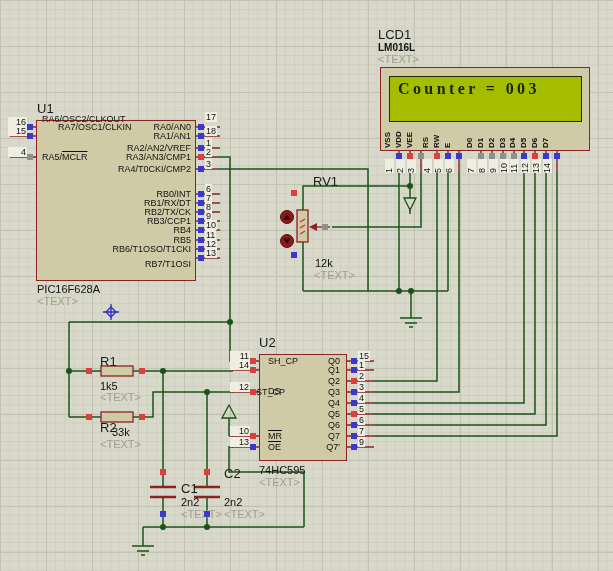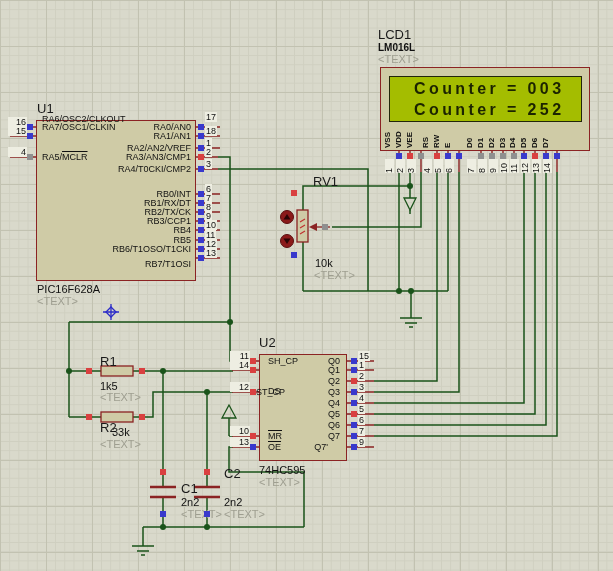--- a/index.html
+++ b/index.html
@@ -25,21 +25,21 @@
   .pnum.r{text-align:right}
   .sq{position:absolute;width:6px;height:6px}
   .sq.b{background:#3939cc}
   .sq.rd{background:#d94040}
   .sq.gy{background:#8f8f8f}
   .ov{text-decoration:overline}
   .rot{transform:rotate(-90deg);transform-origin:left bottom}
   .lcdlab{position:absolute;font-size:8px;font-weight:bold;color:#111;width:26px;height:9px;line-height:9px;white-space:nowrap}
   .lcdnum{position:absolute;font-size:9px;color:#111;width:14px;height:9px;line-height:9px;background:#eeeee2;white-space:nowrap}
   .screen{position:absolute;left:389px;top:76px;width:193px;height:46px;background:#a4bd00;border:1.5px solid #22260a;box-sizing:border-box}
-  .dline{position:absolute;left:24px;font-family:Liberation Sans, sans-serif;font-weight:bold;font-size:16px;letter-spacing:3.4px;color:#1c2400;white-space:nowrap}
+  .dline{position:absolute;left:8px;font-family:Liberation Serif, serif;font-weight:bold;font-size:16px;letter-spacing:3.4px;color:#1c2400;white-space:nowrap}
 </style>
 </head>
 <body>
 
 <svg width="613" height="571">
 
   <g stroke="#1a531a" stroke-width="1.5" fill="none">
     <path d="M218 157H230V361H233"></path>
     <path d="M69 322H230"></path>
     <path d="M69 322V417"></path>
@@ -120,21 +120,21 @@
 <div class="ref" style="left:37px;top:101px">U1</div>
 <div class="val" style="left:37px;top:283px">PIC16F628A</div>
 <div class="note" style="left:37px;top:295px">&lt;TEXT&gt;</div>
 
 <div class="pnum r" style="left:8px;top:117px;width:17px">16</div>
 <div class="pnum r" style="left:8px;top:126px;width:17px">15</div>
 <div class="pnum r" style="left:8px;top:147px;width:17px">4</div>
 <div class="sq b" style="left:27px;top:124px"></div>
 <div class="sq b" style="left:27px;top:133px"></div>
 <div class="sq gy" style="left:27px;top:154px"></div>
-<div class="plab" style="left:42px;top:122px">RA7/OSC1/CLKIN</div>
+<div class="plab" style="left:58px;top:122px">RA7/OSC1/CLKIN</div>
 <div class="plab" style="left:42px;top:114px">RA6/OSC2/CLKOUT</div>
 <div class="plab" style="left:42px;top:152px"><span>RA5/</span><span class="ov">MCLR</span></div>
 
 <div class="pnum" style="left:205px;top:112px">17</div>
 <div class="pnum" style="left:205px;top:126px">18</div>
 <div class="pnum" style="left:205px;top:138px">1</div>
 <div class="pnum" style="left:205px;top:147px">2</div>
 <div class="pnum" style="left:205px;top:159px">3</div>
 <div class="pnum" style="left:205px;top:184px">6</div>
 <div class="pnum" style="left:205px;top:193px">7</div>
@@ -170,21 +170,20 @@
 <div class="plab r" style="left:60px;top:235px;width:131px">RB5</div>
 <div class="plab r" style="left:60px;top:244px;width:131px">RB6/T1OSO/T1CKI</div>
 <div class="plab r" style="left:60px;top:259px;width:131px">RB7/T1OSI</div>
 
 <div class="chipbox" style="left:380px;top:67px;width:210px;height:84px"></div>
 <div class="ref" style="left:378px;top:27px">LCD1</div>
 <div class="val" style="left:378px;top:42px;font-weight:bold;font-size:10px">LM016L</div>
 <div class="note" style="left:378px;top:53px">&lt;TEXT&gt;</div>
 <div class="screen">
   <div class="dline" style="top:3px">Counter = 003</div>
-  <div class="dline" style="top:24px">Counter = 252</div>
 </div>
 
 <div class="lcdlab rot" style="left:392px;top:139px">VSS</div>
 <div class="lcdlab rot" style="left:403px;top:139px">VDD</div>
 <div class="lcdlab rot" style="left:414px;top:139px">VEE</div>
 <div class="lcdlab rot" style="left:430px;top:139px">RS</div>
 <div class="lcdlab rot" style="left:441px;top:139px">RW</div>
 <div class="lcdlab rot" style="left:452px;top:139px">E</div>
 <div class="lcdlab rot" style="left:474px;top:139px">D0</div>
 <div class="lcdlab rot" style="left:485px;top:139px">D1</div>
@@ -265,24 +264,24 @@
 <div class="sq b" style="left:351px;top:433px"></div>
 <div class="sq b" style="left:351px;top:444px"></div>
 <div class="plab r" style="left:300px;top:356px;width:40px">Q0</div>
 <div class="plab r" style="left:300px;top:365px;width:40px">Q1</div>
 <div class="plab r" style="left:300px;top:376px;width:40px">Q2</div>
 <div class="plab r" style="left:300px;top:387px;width:40px">Q3</div>
 <div class="plab r" style="left:300px;top:398px;width:40px">Q4</div>
 <div class="plab r" style="left:300px;top:409px;width:40px">Q5</div>
 <div class="plab r" style="left:300px;top:420px;width:40px">Q6</div>
 <div class="plab r" style="left:300px;top:431px;width:40px">Q7</div>
-<div class="plab r" style="left:288px;top:442px;width:40px">Q7'</div>
+<div class="plab r" style="left:300px;top:442px;width:40px">Q7'</div>
 
 <div class="ref" style="left:313px;top:174px">RV1</div>
-<div class="val" style="left:315px;top:257px">10k</div>
+<div class="val" style="left:315px;top:257px">12k</div>
 <div class="note" style="left:314px;top:269px">&lt;TEXT&gt;</div>
 <div class="sq rd" style="left:291px;top:190px"></div>
 <div class="sq b" style="left:291px;top:252px"></div>
 <div class="sq gy" style="left:322px;top:224px"></div>
 
 <div class="ref" style="left:100px;top:354px">R1</div>
 <div class="val" style="left:100px;top:380px">1k5</div>
 <div class="note" style="left:100px;top:391px">&lt;TEXT&gt;</div>
 <div class="sq rd" style="left:86px;top:368px"></div>
 <div class="sq rd" style="left:139px;top:368px"></div>

